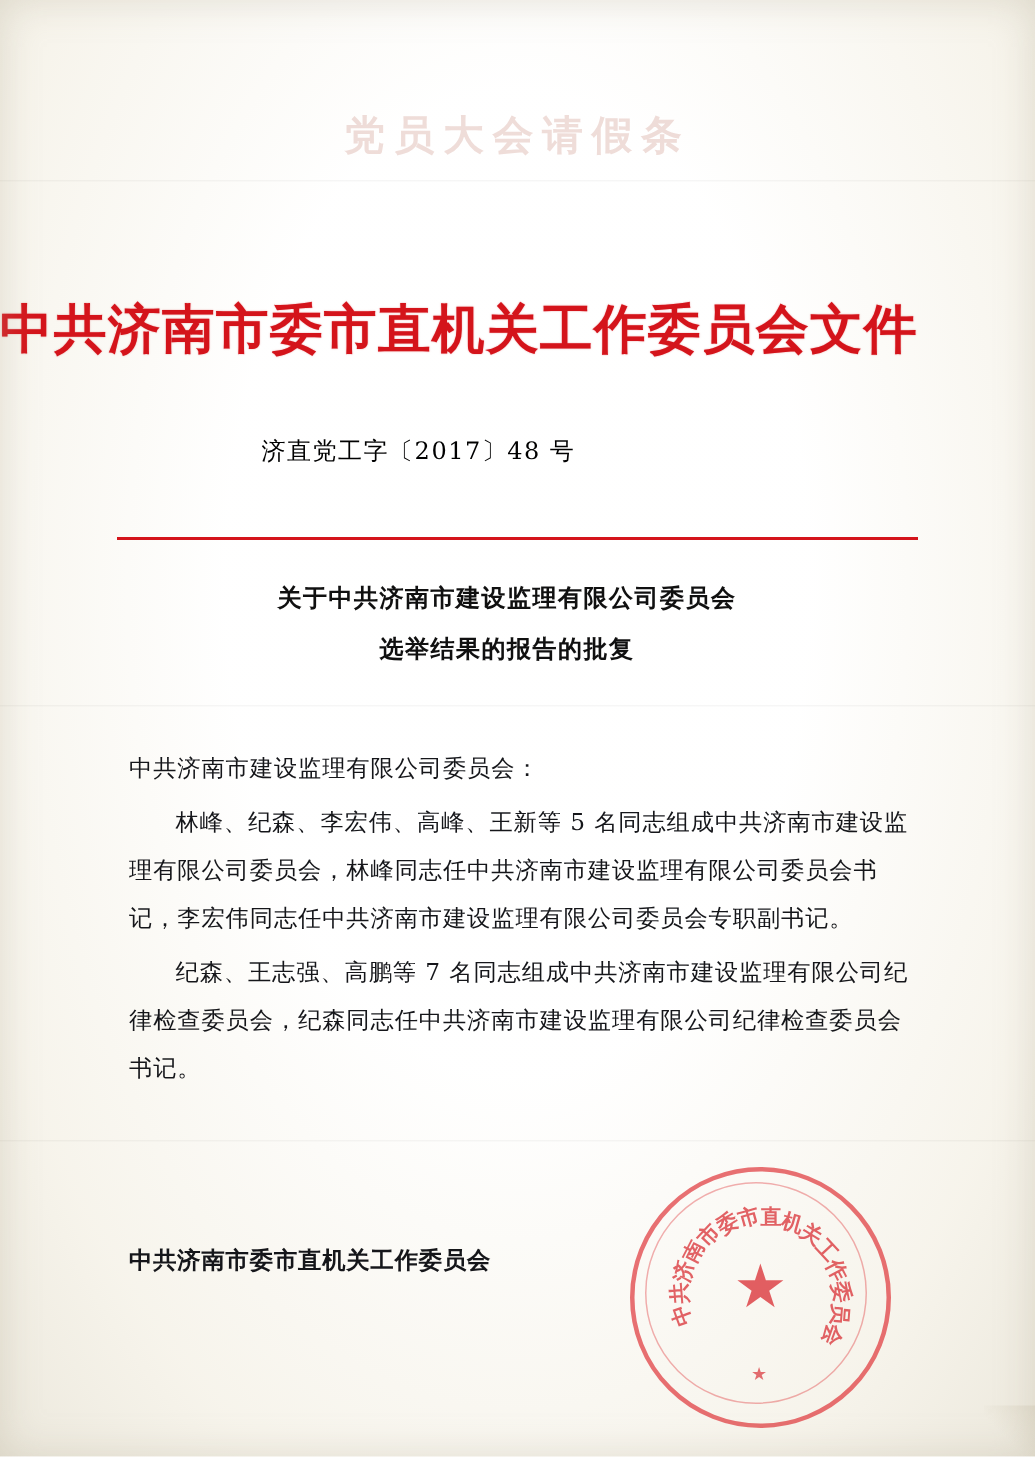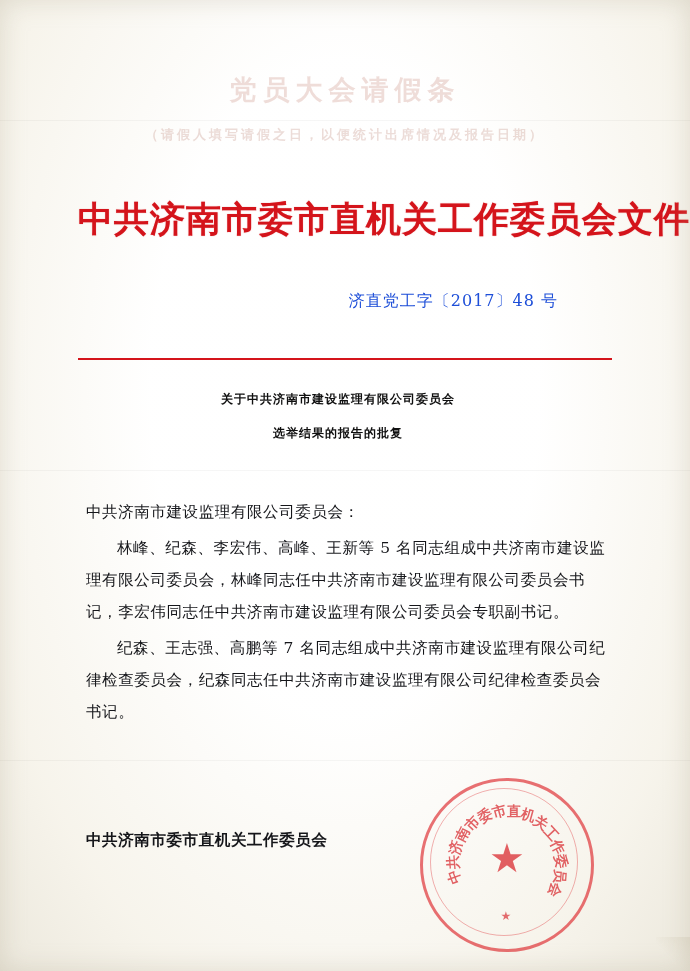--- a/index.html
+++ b/index.html
@@ -58,57 +58,57 @@
     margin-top: 18px;
     color: rgba(206,162,152,0.38);
   }
 
   
   .masthead {
     position: absolute;
     top: 196px;
     left: 0;
     width: 690px;
-    text-align: right;
+    text-align: left;
     color: #d4141b;
     font-family: Liberation Mono, monospace;
     font-weight: bold;
     font-size: 35px;
     letter-spacing: 1px;
     text-shadow: 0 0 1px rgba(212,20,27,0.5);
     white-space: nowrap;
   }
 
   .docnumber {
     position: absolute;
     top: 291px;
     left: 0;
     width: 558px;
-    text-align: right;
+    text-align: center;
     font-size: 16px;
-    color: #1d4ed8;
+    color: #000000;
     letter-spacing: 1px;
   }
 
   .redrule {
     position: absolute;
     top: 358px;
     left: 78px;
     width: 534px;
     height: 2px;
     background: #d4141b;
   }
 
   .title {
     position: absolute;
     top: 382px;
     left: 0;
     width: 676px;
     text-align: center;
-    font-size: 12px;
+    font-size: 16px;
     color: #101010;
     line-height: 34px;
     font-family: "DejaVu Sans", "Liberation Sans", sans-serif;
     font-weight: bold;
     letter-spacing: 1px;
   }
 
   .body {
     position: absolute;
     top: 496px;
@@ -209,21 +209,20 @@
 </style>
 </head>
 <body>
 
 <div id="page">
 
   <div class="paper-tint"></div>
 
   <div class="bleed">
     <div class="b1">党员大会请假条</div>
-    <div class="b2">（请假人填写请假之日，以便统计出席情况及报告日期）</div>
   </div>
 
   <div class="masthead">中共济南市委市直机关工作委员会文件</div>
 
   <div class="docnumber">济直党工字〔2017〕48 号</div>
 
   <div class="redrule"></div>
 
   <div class="title">
     <div>关于中共济南市建设监理有限公司委员会</div>

